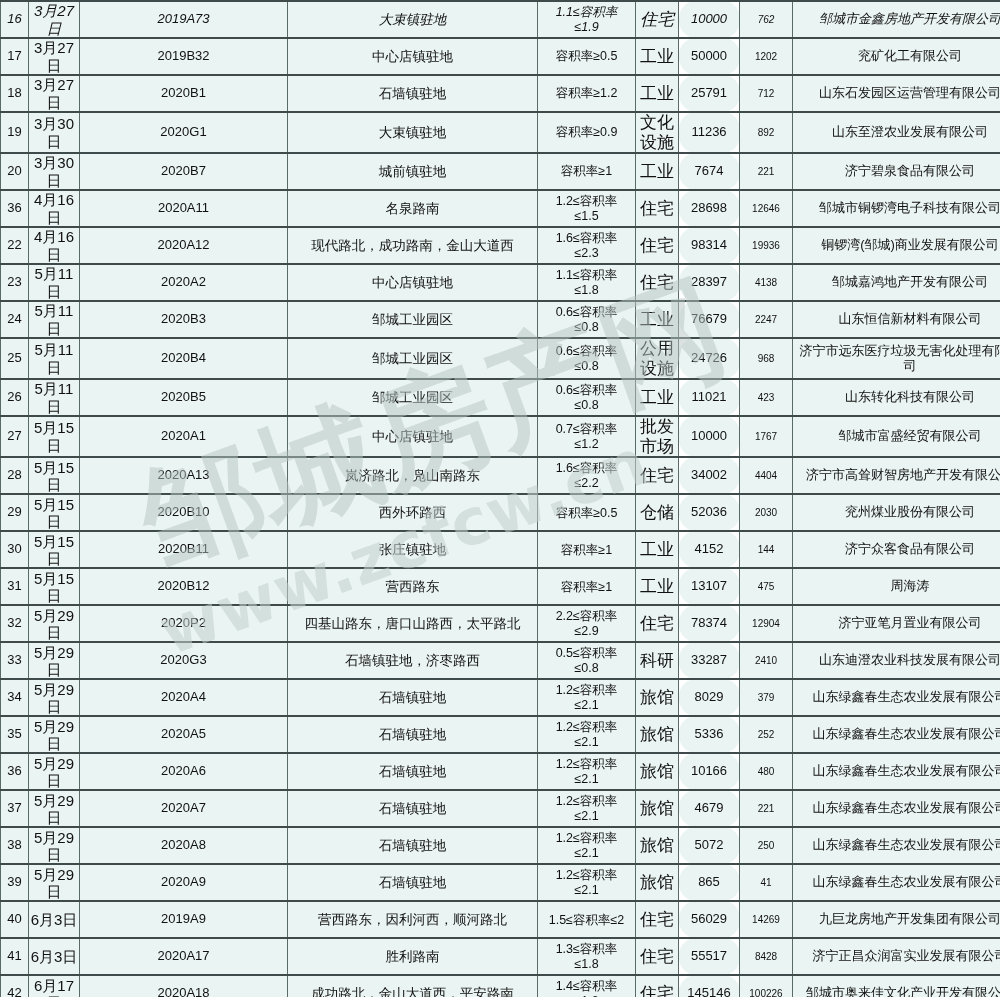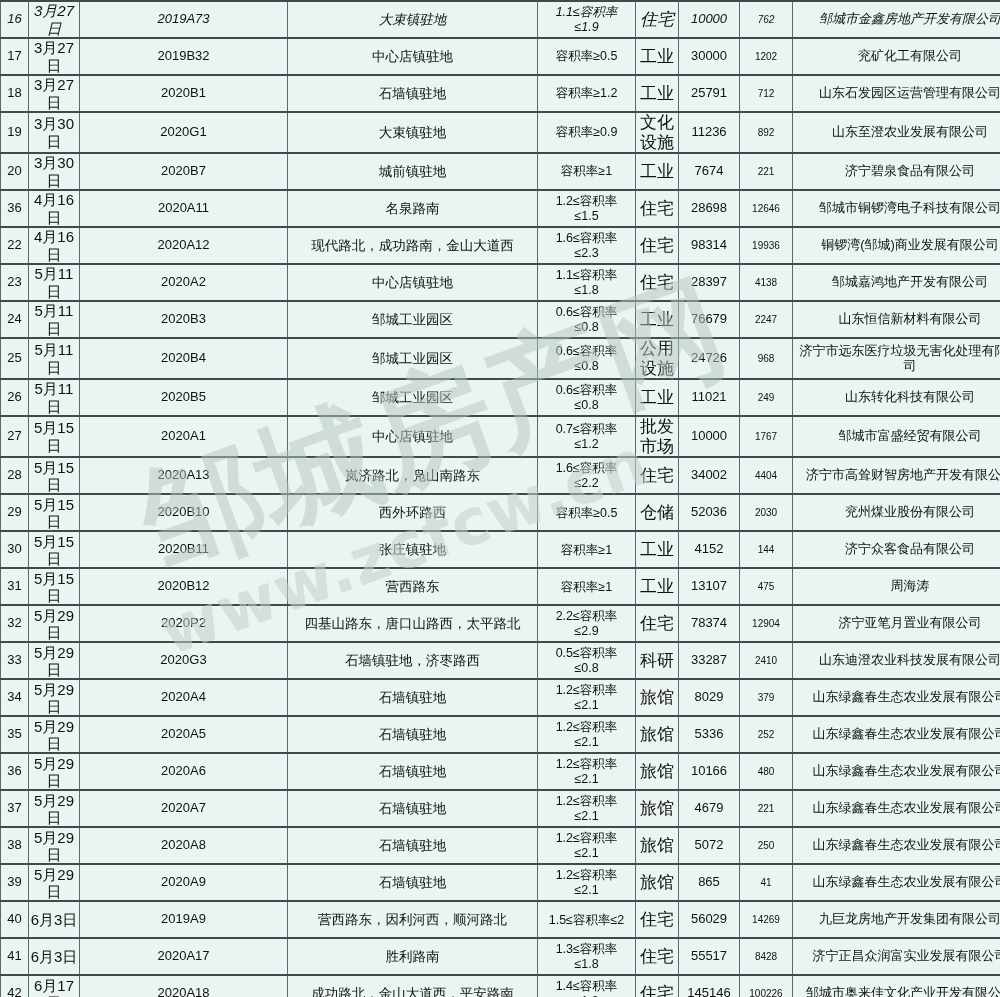--- a/index.html
+++ b/index.html
@@ -71,21 +71,21 @@
     line-height:1.15;
     height:35px;
     overflow:hidden;
   }
   td.c-idx{width:25px;font-size:13px;}
   td.c-date{width:48px;font-size:15px;text-align:left;padding-left:2px;}
   td.c-code{width:205px;font-size:13px;}
   td.c-loc{width:247px;font-size:13.5px;}
   td.c-far{width:95px;font-size:12.5px;}
   td.c-use{width:40px;font-size:17px;}
-  td.c-area{width:58px;font-size:13px;}
+  td.c-area{width:58px;font-size:13px;border-radius:17px;}
   td.c-num{width:50px;font-size:10px;}
   td.c-comp{width:232px;font-size:13px;}
 
   
   table.grid tr:first-child td{border-top:2px solid #3f4b4a;font-style:italic;}
 
   .twoline{display:block;}
 </style>
 </head>
 <body>
@@ -115,21 +115,21 @@
         </tr>
         <tr>
           <td class="c-idx">17</td>
           <td class="c-date">3月27日</td>
           <td class="c-code">2019B32</td>
           <td class="c-loc">中心店镇驻地</td>
           <td class="c-far">
             <span class="twoline">容积率≥0.5</span>
           </td>
           <td class="c-use">工业</td>
-          <td class="c-area">30000</td>
+          <td class="c-area">50000</td>
           <td class="c-num">1202</td>
           <td class="c-comp">兖矿化工有限公司</td>
         </tr>
         <tr>
           <td class="c-idx">18</td>
           <td class="c-date">3月27日</td>
           <td class="c-code">2020B1</td>
           <td class="c-loc">石墙镇驻地</td>
           <td class="c-far">
             <span class="twoline">容积率≥1.2</span>
@@ -239,21 +239,21 @@
           <td class="c-idx">26</td>
           <td class="c-date">5月11日</td>
           <td class="c-code">2020B5</td>
           <td class="c-loc">邹城工业园区</td>
           <td class="c-far">
             <span class="twoline">0.6≤容积率</span>
             <span class="twoline">≤0.8</span>
           </td>
           <td class="c-use">工业</td>
           <td class="c-area">11021</td>
-          <td class="c-num">249</td>
+          <td class="c-num">423</td>
           <td class="c-comp">山东转化科技有限公司</td>
         </tr>
         <tr>
           <td class="c-idx">27</td>
           <td class="c-date">5月15日</td>
           <td class="c-code">2020A1</td>
           <td class="c-loc">中心店镇驻地</td>
           <td class="c-far">
             <span class="twoline">0.7≤容积率</span>
             <span class="twoline">≤1.2</span>

